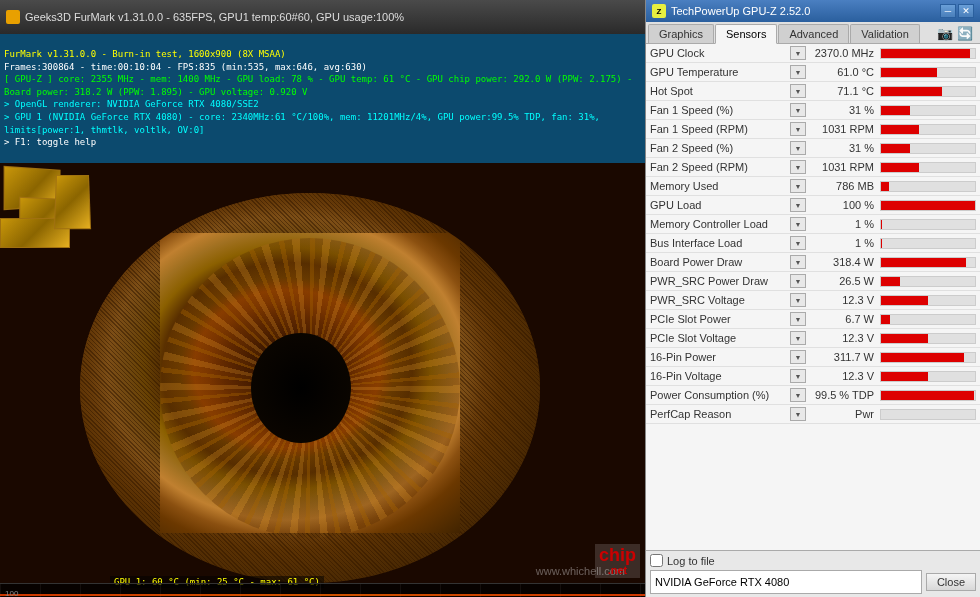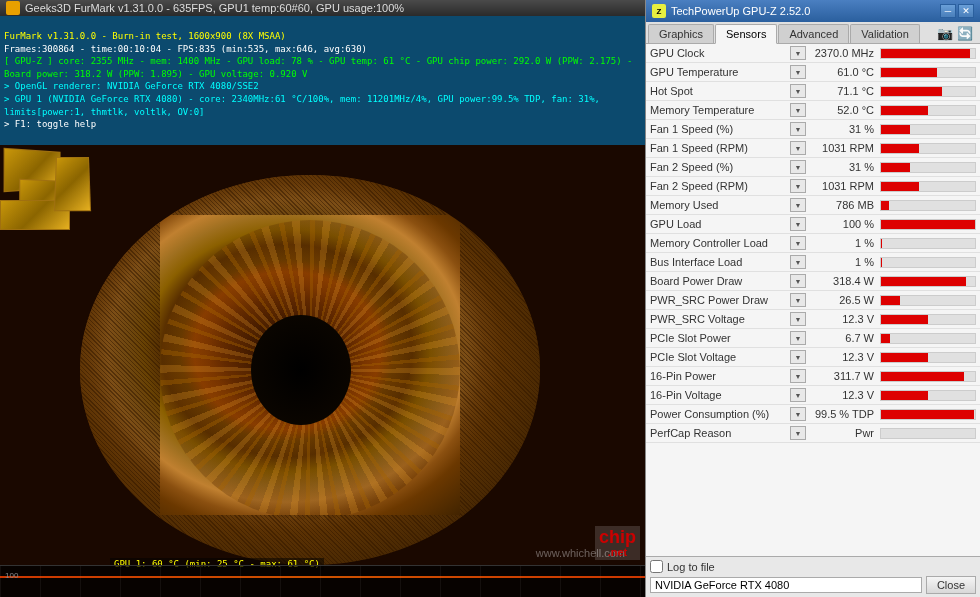--- a/index.html
+++ b/index.html
@@ -17,21 +17,21 @@
     #furmark-panel {
       width: 645px;
       height: 597px;
       position: relative;
       background: #000;
       overflow: hidden;
       flex-shrink: 0;
     }
 
     #furmark-titlebar {
-      height: 16px;
+      height: 34px;
       background: linear-gradient(to bottom, #4a4a4a, #2a2a2a);
       display: flex;
       align-items: center;
       padding: 0 6px;
       color: #ddd;
       font-size: 11px;
     }
 
     #furmark-icon {
       width: 14px;
@@ -380,21 +380,21 @@
     }
 
     #gpu-name-row {
       display: flex;
       align-items: center;
       gap: 4px;
     }
 
     #gpu-name-display {
       flex: 1;
-      height: 16px;
+      height: 24px;
       background: white;
       border: 1px solid #aaa;
       font-size: 11px;
       padding: 0 4px;
       color: #000;
       display: flex;
       align-items: center;
     }
 
     #close-btn {
@@ -537,28 +537,20 @@
       </div>
       <div class="sensor-row">
         <div class="sensor-name">Hot Spot</div>
         <div class="sensor-dropdown">▼</div>
         <div class="sensor-value">71.1 °C</div>
         <div class="sensor-bar-container">
           <div class="sensor-bar red" style="width: 65%;"></div>
         </div>
       </div>
       <div class="sensor-row">
-        <div class="sensor-name">Memory Temperature</div>
-        <div class="sensor-dropdown">▼</div>
-        <div class="sensor-value">52.0 °C</div>
-        <div class="sensor-bar-container">
-          <div class="sensor-bar red" style="width: 50%;"></div>
-        </div>
-      </div>
-      <div class="sensor-row">
         <div class="sensor-name">Fan 1 Speed (%)</div>
         <div class="sensor-dropdown">▼</div>
         <div class="sensor-value">31 %</div>
         <div class="sensor-bar-container">
           <div class="sensor-bar red" style="width: 31%;"></div>
         </div>
       </div>
       <div class="sensor-row">
         <div class="sensor-name">Fan 1 Speed (RPM)</div>
         <div class="sensor-dropdown">▼</div>

